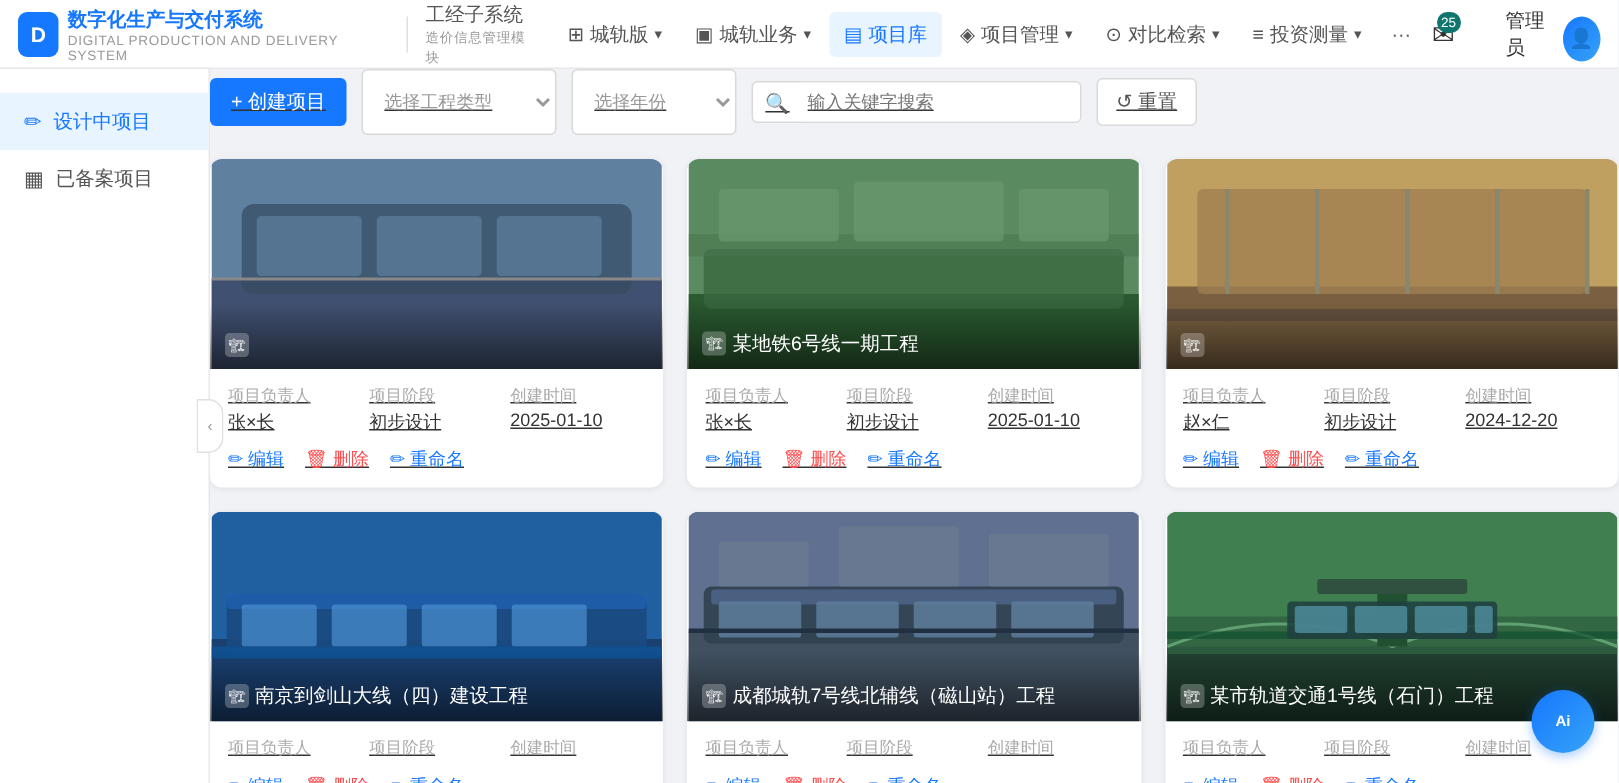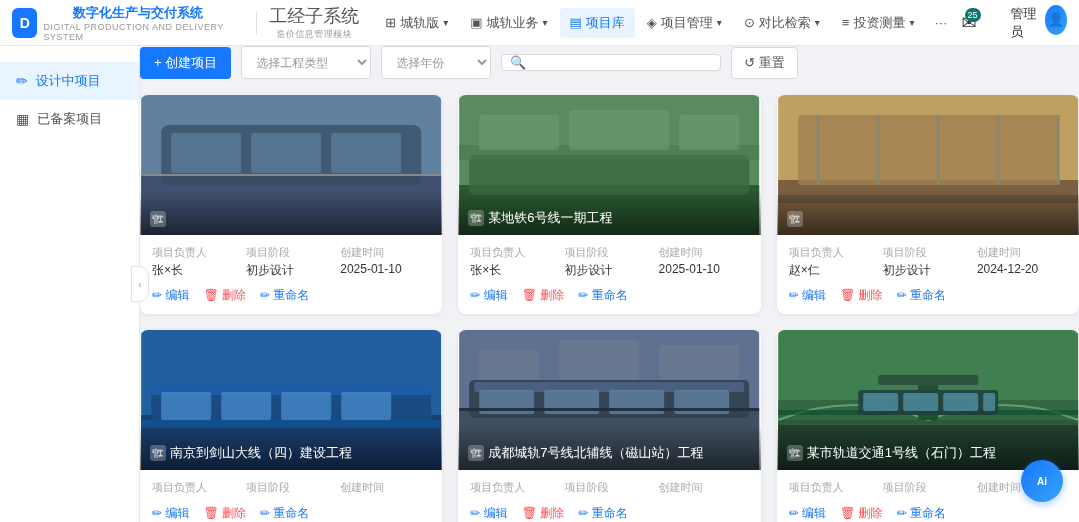--- a/index.html
+++ b/index.html
@@ -21,25 +21,25 @@
       gap: 6px;
       margin-right: 12px;
     }
     .logo-icon {
       width: 30px; height: 30px;
       background: #1677ff;
       border-radius: 6px;
       display: flex; align-items: center; justify-content: center;
       color: #fff; font-weight: bold; font-size: 14px;
     }
-    .logo-text-area { display: flex; flex-direction: column; align-items: center; }
+    .logo-text-area { display: flex; flex-direction: column; }
     .logo-title { font-size: 13px; font-weight: bold; color: #1677ff; }
     .logo-sub { font-size: 9px; color: #999; letter-spacing: 0.5px; }
     .divider-v { width: 1px; height: 24px; background: #e0e0e0; margin: 0 6px; }
-    .system-name { font-size: 18px; color: #555; white-space: nowrap; }
+    .system-name { font-size: 13px; color: #555; white-space: nowrap; }
     .nav-items {
       display: flex;
       align-items: center;
       gap: 2px;
       margin-left: 10px;
       flex: 1;
     }
     .nav-item {
       padding: 6px 10px;
       border-radius: 4px;
@@ -59,21 +59,21 @@
       display: flex; align-items: center; gap: 12px; margin-left: auto;
     }
     .bell-wrap { position: relative; cursor: pointer; }
     .bell-badge {
       position: absolute; top: -4px; right: -4px;
       background: #0f766e; color: #fff;
       border-radius: 8px; font-size: 9px;
       padding: 0 3px; min-width: 14px; text-align: center; line-height: 14px;
     }
     .user-area {
-      display: flex; align-items: flex-start; gap: 6px; cursor: pointer; margin-left: 22px;
+      display: flex; align-items: flex-end; gap: 6px; cursor: pointer; margin-left: 22px;
     }
     .user-avatar {
       width: 30px; height: 30px; border-radius: 50%;
       background: linear-gradient(135deg, #1677ff, #36a3f7);
       display: flex; align-items: center; justify-content: center;
       color: #fff; font-size: 13px;
     }
     .user-name { font-size: 13px; color: #333; }
 
     
@@ -109,40 +109,41 @@
       cursor: pointer;
       font-size: 10px;
       color: #999;
     }
 
     
     .main-content {
       flex: 1;
       overflow-y: auto;
       padding: 0;
+      text-decoration: underline;
     }
     .toolbar {
       display: flex;
       align-items: center;
       gap: 10px;
       margin-bottom: 16px;
     }
     .btn-create {
       background: #1677ff;
       color: #fff;
       border: none;
       border-radius: 4px;
       padding: 7px 14px;
       cursor: pointer;
       font-size: 13px;
       display: flex; align-items: center; gap: 4px;
       white-space: nowrap;
     }
     .filter-select {
-      height: 33px;
+      height: 44px;
       border: 1px solid #d9d9d9;
       border-radius: 4px;
       padding: 0 10px;
       font-size: 12px;
       color: #999;
       background: #fff;
       cursor: pointer;
       min-width: 130px;
     }
     .search-wrap {
@@ -340,20 +341,21 @@
     <div class="toolbar">
       <button class="btn-create">+ 创建项目</button>
       <select class="filter-select">
         <option>选择工程类型</option>
       </select>
       <select class="filter-select" style="min-width:110px">
         <option>选择年份</option>
       </select>
       <div class="search-wrap">
         <span class="search-icon-inner">🔍</span>
+        <input class="search-input" type="text" placeholder="输入关键字搜索" style="">
       </div>
       <button class="btn-reset">↺ 重置</button>
     </div>
 
     <div class="card-grid" id="card-grid">
         <div class="project-card">
       <div class="card-image">
         <svg viewBox="0 0 300 140" xmlns="http://www.w3.org/2000/svg" style="position:absolute;top:0;left:0;width:100%;height:100%">
         <rect width="300" height="140" fill="#6080a0"></rect>
         <rect x="0" y="80" width="300" height="60" fill="#405070"></rect>

